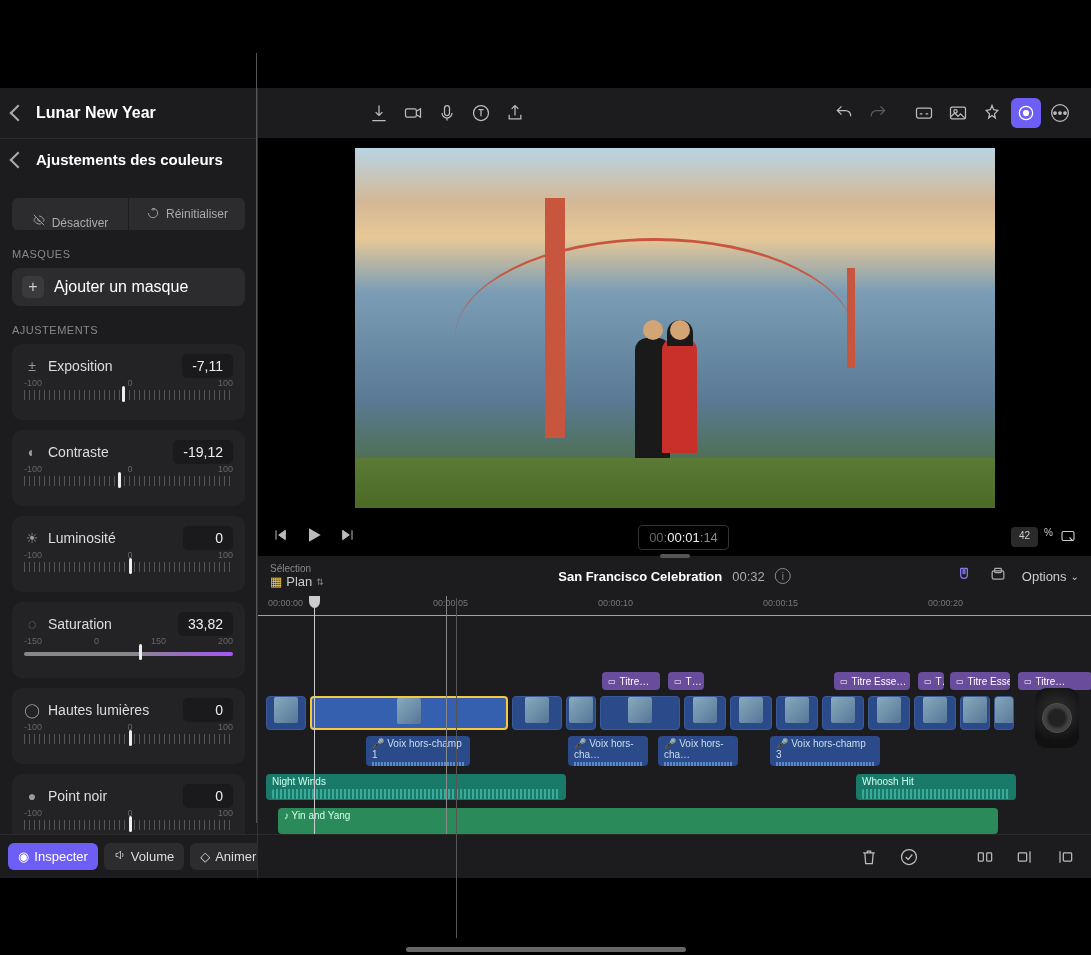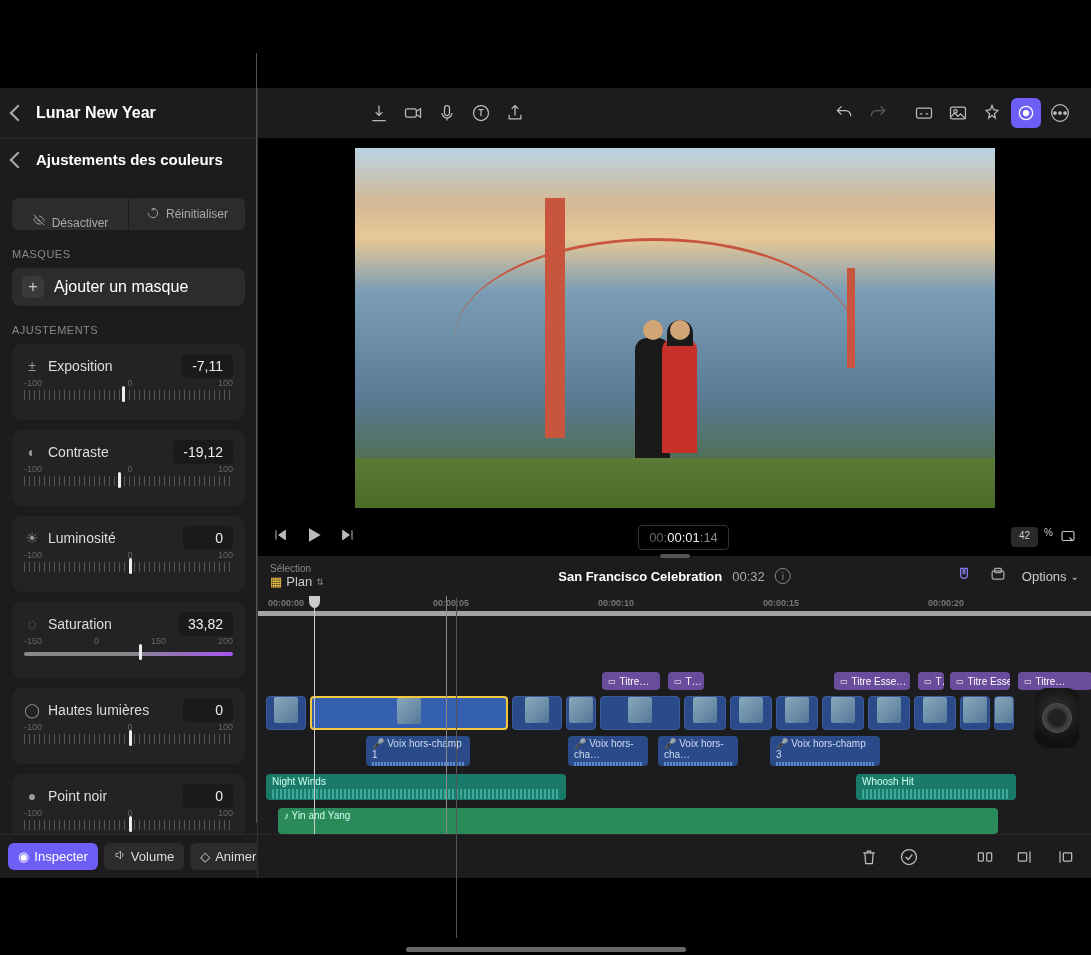--- a/index.html
+++ b/index.html
@@ -65,21 +65,21 @@
 .tl-plan { display: flex; align-items: center; gap: 4px; color: #ccc; }
 .tl-center { position: absolute; left: 50%; transform: translateX(-50%); display: flex; align-items: center; gap: 10px; }
 .tl-name { font-weight: 600; }
 .tl-dur { color: #aaa; }
 .tl-info { width: 16px; height: 16px; border: 1.5px solid #888; border-radius: 50%; display: flex; align-items: center; justify-content: center; font-size: 10px; color: #888; cursor: pointer; }
 .tl-right { margin-left: auto; display: flex; align-items: center; gap: 14px; }
 .tl-iconbtn { color: #8a7ff5; cursor: pointer; }
 .tl-iconbtn.gray { color: #aaa; }
 .options { display: flex; align-items: center; gap: 4px; color: #ccc; cursor: pointer; }
 .timeline { flex: 1; background: #1c1c1e; position: relative; overflow: hidden; }
-.ruler { height: 20px; border-bottom: 5px solid #a3a3a3; position: relative; display: flex; font-weight: bold; }
+.ruler { height: 20px; border-bottom: 1px solid #a3a3a3; position: relative; display: flex; }
 .ruler .mark { position: absolute; font-size: 9px; color: #777; top: 2px; }
 .tracks { position: relative; padding-top: 50px; }
 .title-row { position: absolute; top: 56px; left: 0; right: 0; height: 20px; }
 .title-clip { position: absolute; height: 18px; background: #6a4c9c; border-radius: 4px; font-size: 10px; color: #fff; display: flex; align-items: center; padding: 0 6px; gap: 4px; overflow: hidden; white-space: nowrap; }
 .video-row { position: absolute; top: 80px; left: 0; right: 0; height: 36px; }
 .vclip { position: absolute; height: 34px; background: #2a4a8a; border-radius: 4px; border: 1px solid #3a5a9a; display: flex; align-items: center; padding: 0 4px; gap: 4px; font-size: 10px; color: #cde; overflow: hidden; flex-direction: column; }
 .vclip.selected { border: 2px solid #f5c842; background: #3560b0; }
 .vclip .thumb-img { width: 24px; height: 26px; background: linear-gradient(135deg, #8ab 0%, #579 100%); border-radius: 2px; flex-shrink: 0; }
 .vo-row { position: absolute; top: 120px; left: 0; right: 0; height: 32px; }
 .vo-clip { position: absolute; height: 30px; background: #2a4a8a; border-radius: 4px; font-size: 10px; color: #cde; padding: 2px 6px; overflow: hidden; }

